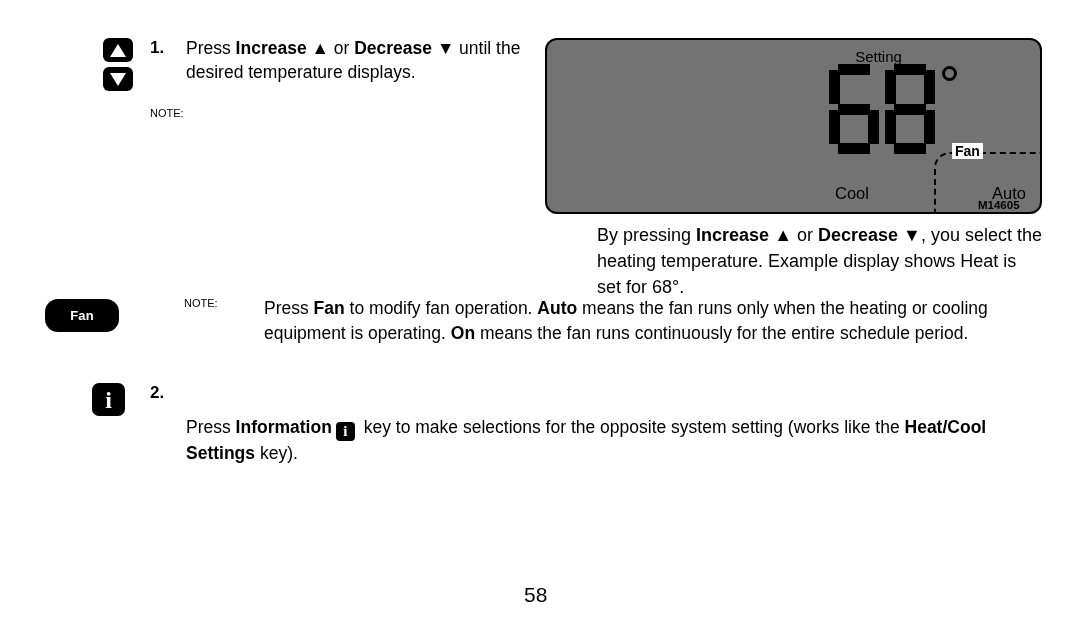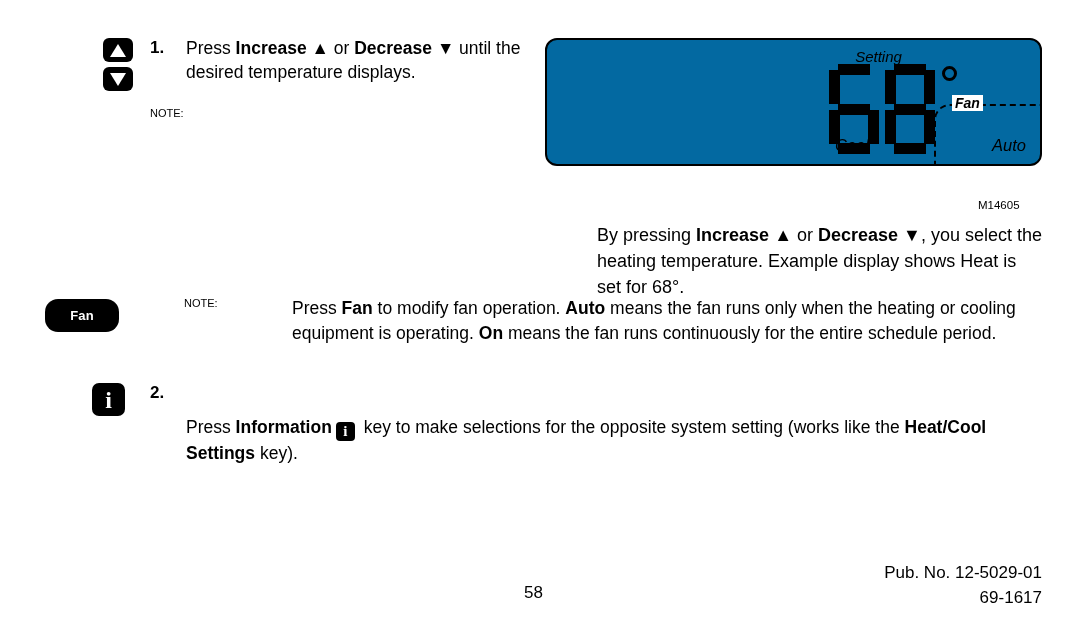--- a/index.html
+++ b/index.html
@@ -75,25 +75,24 @@
   .step-body { font-size: 17.5px; line-height: 1.38; }
   .step-body b { font-weight: bold; }
 
   .note-block { display: flex; margin-top: 22px; }
   .note-label { font-size: 11px; width: 76px; flex: none; line-height: 1.42; }
   .note-text { font-size: 17.5px; line-height: 1.42; }
 
   
   .lcd {
     position: absolute; left: 545px; top: 38px;
-    width: 497px; height: 128px;
+    width: 497px; height: 176px;
     border: 2.5px solid #000;
     border-radius: 12px;
-    background: #0369a1;
-    font-style: italic;
+    background: #737373;
   }
   .lcd-setting {
     position: absolute; left: 0; right: 0; top: 8px;
     text-align: center; font-size: 15px;
     margin-left: 170px;
   }
   .lcd-digits {
     position: absolute; left: 282px; top: 24px;
     display: flex; align-items: flex-start;
   }
@@ -131,50 +130,50 @@
     position: absolute; top: -11px; left: 16px;
     background: #fff; padding: 0 3px;
     font-size: 14px; font-weight: bold;
   }
   .lcd-auto {
     position: absolute; right: 14px; bottom: 9px;
     font-size: 16.5px;
   }
   .fig-id {
     position: absolute; left: 978px; top: 199px;
-    font-size: 11.5px; font-weight: normal;
+    font-size: 11.5px; font-weight: bold;
   }
   .lcd-caption {
     position: absolute; left: 597px; top: 222px;
     width: 446px;
     font-size: 18px; line-height: 1.45;
     text-align: left;
   }
   .lcd-caption b { font-weight: bold; }
 
   
   .fan-key-wrap { position: absolute; left: 45px; top: 299px; }
   .note2 { position: absolute; left: 184px; top: 296px; width: 860px; display: flex; }
   .note2 .note-label { width: 80px; }
-  .note2 .note-text { font-size: 17.5px; line-height: 1.44; margin-left: 28px; }
+  .note2 .note-text { font-size: 17.5px; line-height: 1.44; }
 
   
   .info-key-wrap { position: absolute; left: 92px; top: 383px; }
   .step2 { position: absolute; left: 150px; top: 381px; width: 895px; display: flex; }
   .step2 .step-num { width: 36px; }
   .step2 .step-body { line-height: 1.42; margin-top: 34px; }
 
   
   .footer-pub {
     position: absolute; right: 38px; top: 561px;
     font-size: 17px; text-align: right; line-height: 1.45;
   }
   .footer-page {
     position: absolute; left: 524px; top: 583px;
-    font-size: 17px;
+    font-size: 21px;
   }
 </style>
 </head>
 <body>
 
 <div class="page">
 
   <div class="arrows">
     <div class="key-arrow">
       <div class="tri-up"></div>
@@ -251,19 +250,15 @@
     <div class="key-info">i</div>
   </div>
 
   <div class="step2">
     <div class="step-num">2.</div>
     <div class="step-body">
       <span>Press </span><b>Information</b><span class="key-info-inline">i</span><span> key to make selections for the opposite system setting (works like the </span><b>Heat/Cool Settings</b><span> key).</span>
     </div>
   </div>
 
-  <div class="footer-pub">
-    <div>Pub. No. 12-5029-01</div>
-    <div>69-1617</div>
-  </div>
   <div class="footer-page">58</div>
 
 </div>
 
 </body></html>

